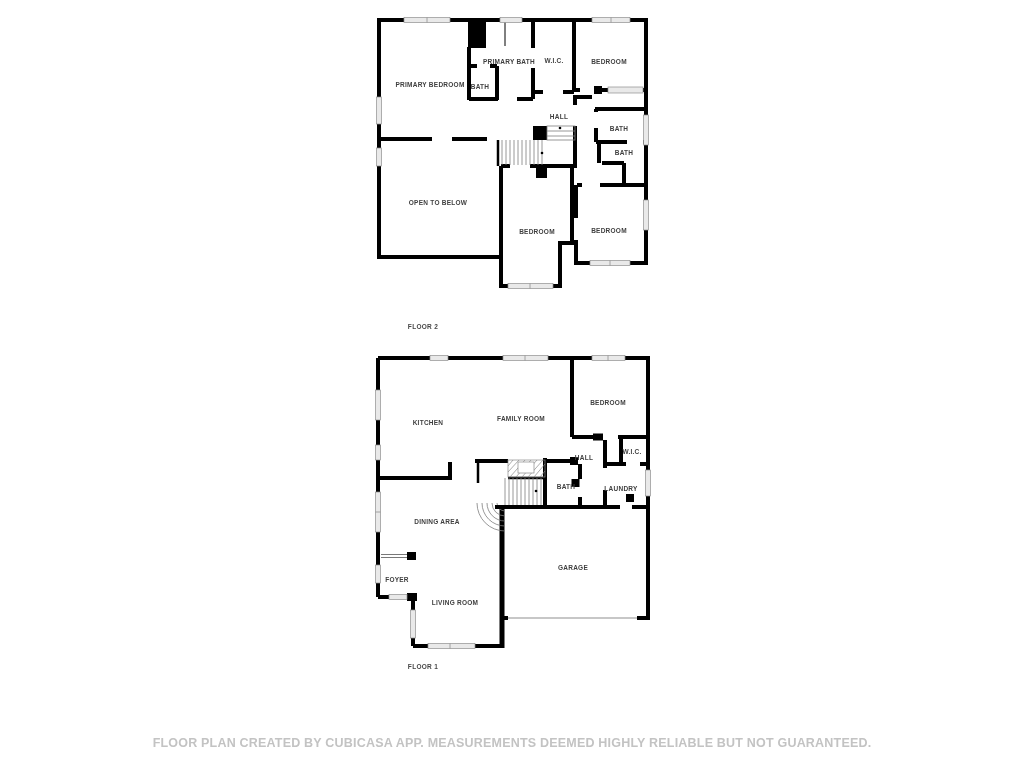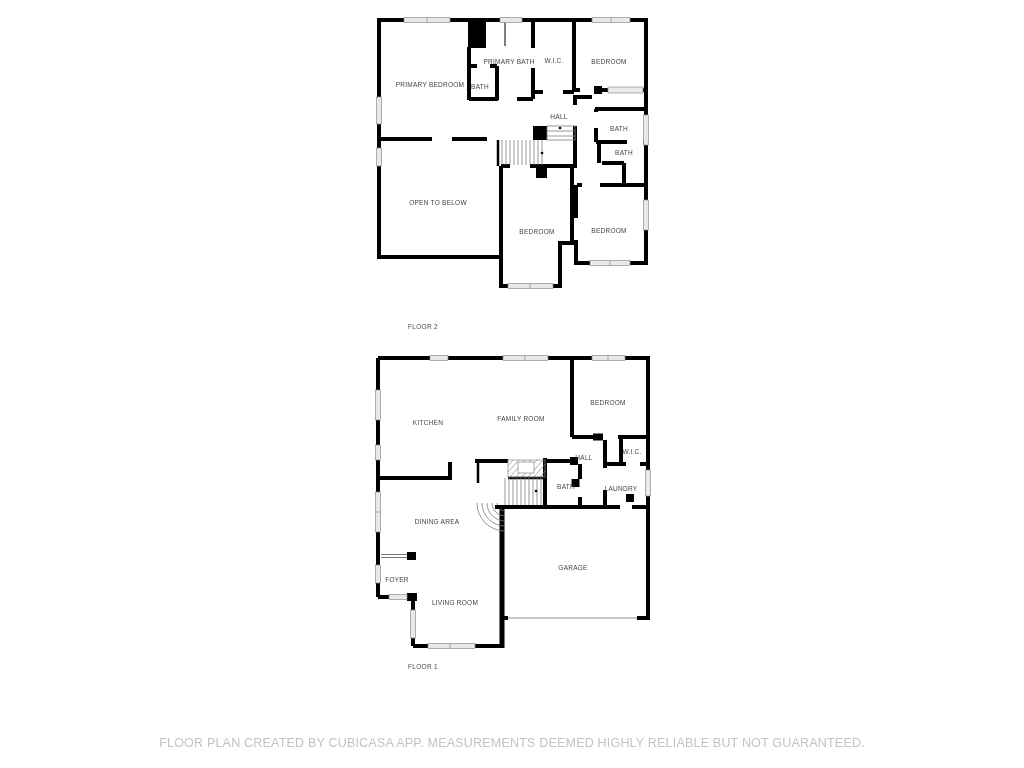--- a/index.html
+++ b/index.html
@@ -1,17 +1,17 @@
 <!DOCTYPE html>
 <html><head>
 <meta charset="utf-8">
 <style>
   html,body{margin:0;padding:0;background:#fff;}
   #stage{position:relative;width:956px;height:768px;background:#ffffff;overflow:hidden;
-         font-family:"Liberation Sans",sans-serif;}
+         font-family:"Liberation Sans",sans-serif;font-weight:bold;}
   #plan-svg{position:absolute;left:0;top:0;}
   .lbl{position:absolute;transform:translate(-50%,-50%);font-size:6.5px;letter-spacing:.25px;
        color:#3f3f3f;white-space:nowrap;font-family:"Liberation Sans",sans-serif;}
   .floor-lbl{position:absolute;transform:translate(-50%,-50%);font-size:6.5px;letter-spacing:.3px;
        color:#474747;white-space:nowrap;}
   .footer{position:absolute;left:512px;top:743px;transform:translate(-50%,-50%);
        font-size:12.5px;letter-spacing:.2px;color:#c3c3c3;white-space:nowrap;}
   .wall{stroke:#000;stroke-width:4;fill:none;stroke-linecap:butt;}
   .wall-thick{stroke:#000;stroke-width:5;fill:none;}
   .wall-thin{stroke:#000;stroke-width:2.5;fill:none;}

